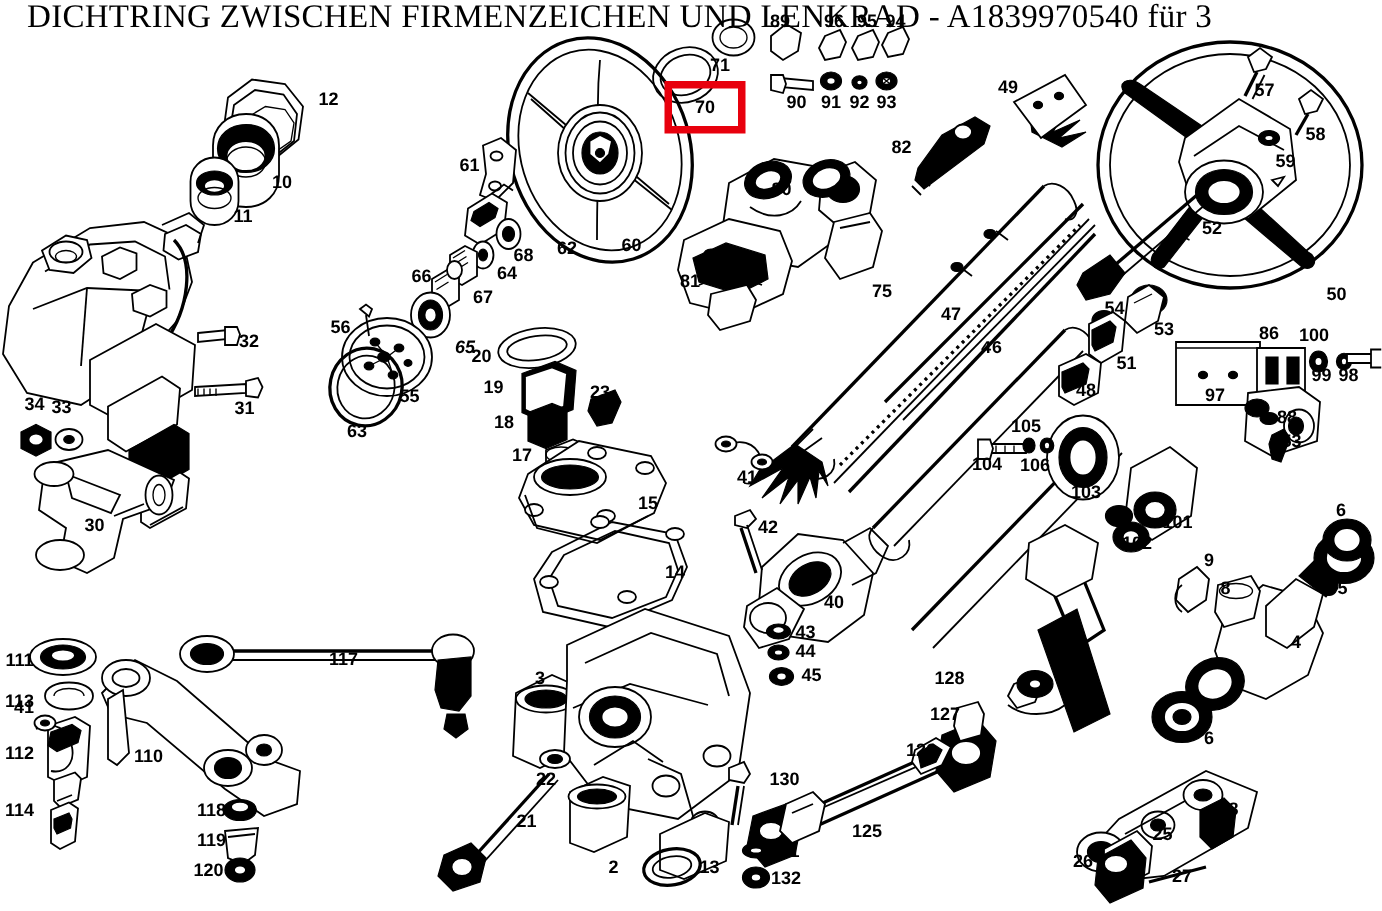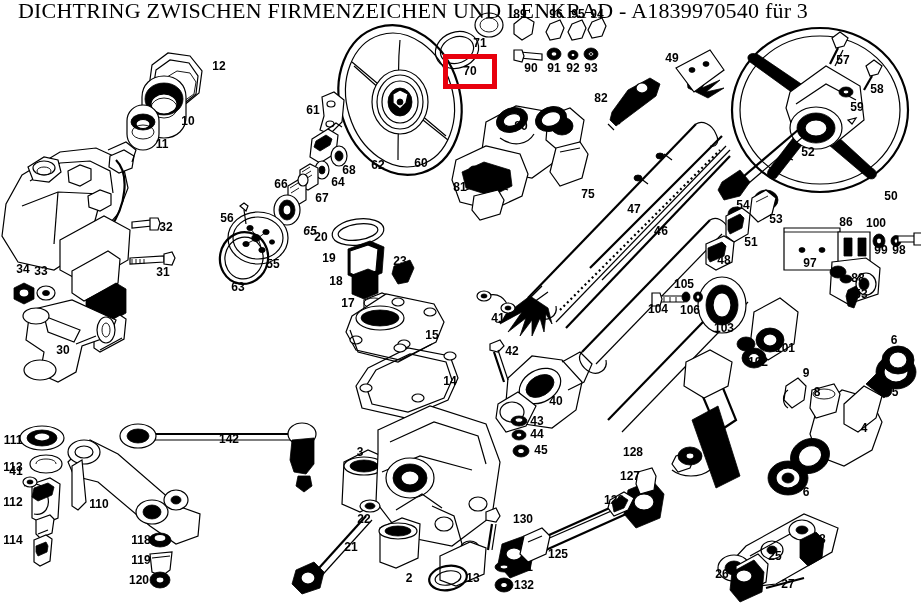--- a/index.html
+++ b/index.html
@@ -714,25 +714,25 @@
       <div class="callout" style="left: 758px; top: 362px;">102</div>
       <div class="callout" style="left: 724px; top: 328px;">103</div>
       <div class="callout" style="left: 658px; top: 309px;">104</div>
       <div class="callout" style="left: 684px; top: 284px;">105</div>
       <div class="callout" style="left: 690px; top: 310px;">106</div>
       <div class="callout" style="left: 99px; top: 504px;">110</div>
       <div class="callout" style="left: 13px; top: 440px;">111</div>
       <div class="callout" style="left: 13px; top: 502px;">112</div>
       <div class="callout" style="left: 13px; top: 467px;">113</div>
       <div class="callout" style="left: 13px; top: 540px;">114</div>
-      <div class="callout" style="left: 229px; top: 439px;">142</div>
+      <div class="callout" style="left: 229px; top: 439px;">117</div>
       <div class="callout" style="left: 141px; top: 540px;">118</div>
       <div class="callout" style="left: 141px; top: 560px;">119</div>
       <div class="callout" style="left: 139px; top: 580px;">120</div>
-      <div class="callout" style="left: 558px; top: 554px;">125</div>
+      <div class="callout" style="left: 578px; top: 554px;">125</div>
       <div class="callout" style="left: 614px; top: 500px; text-align: right;">126</div>
       <div class="callout" style="left: 630px; top: 476px;">127</div>
       <div class="callout" style="left: 633px; top: 452px;">128</div>
       <div class="callout" style="left: 523px; top: 519px;">130</div>
       <div class="callout" style="left: 523px; top: 567px;">131</div>
       <div class="callout" style="left: 524px; top: 585px;">132</div>
     </div>
 
   <div id="highlight" style="left: 443px; top: 54px; width: 54px; height: 35px; border-color: rgb(232, 0, 13);"></div>
 

